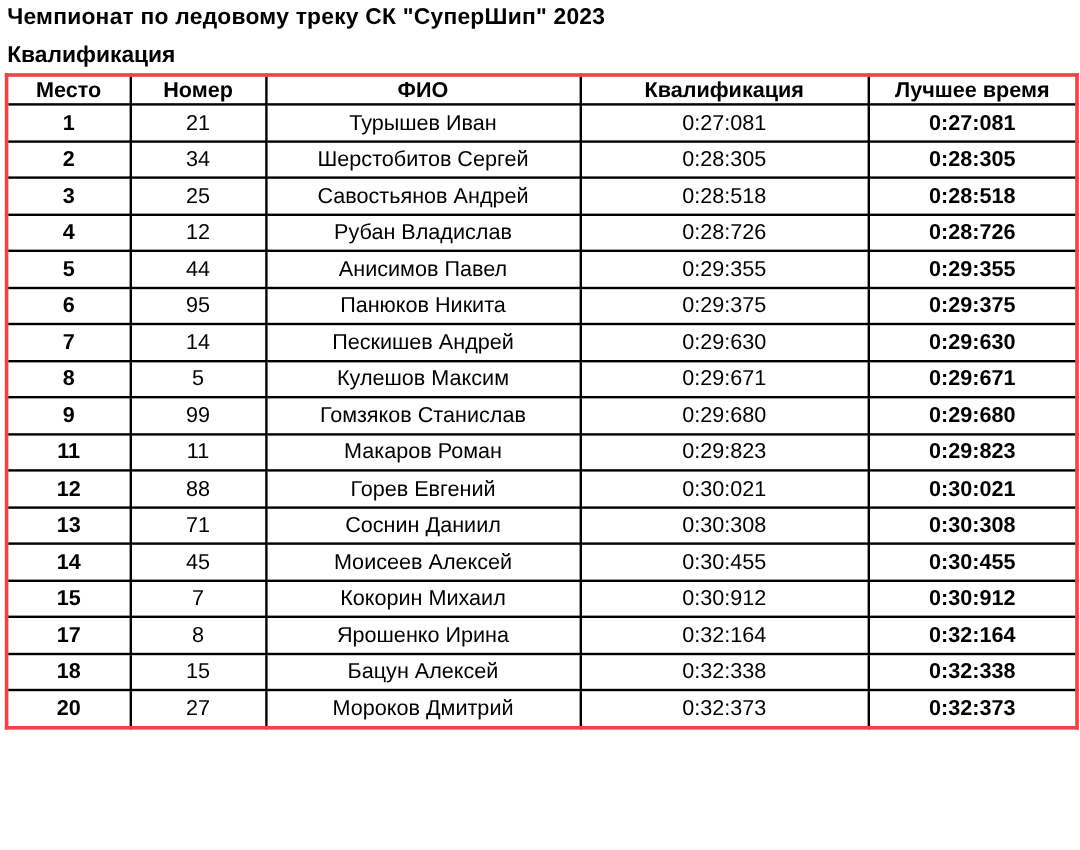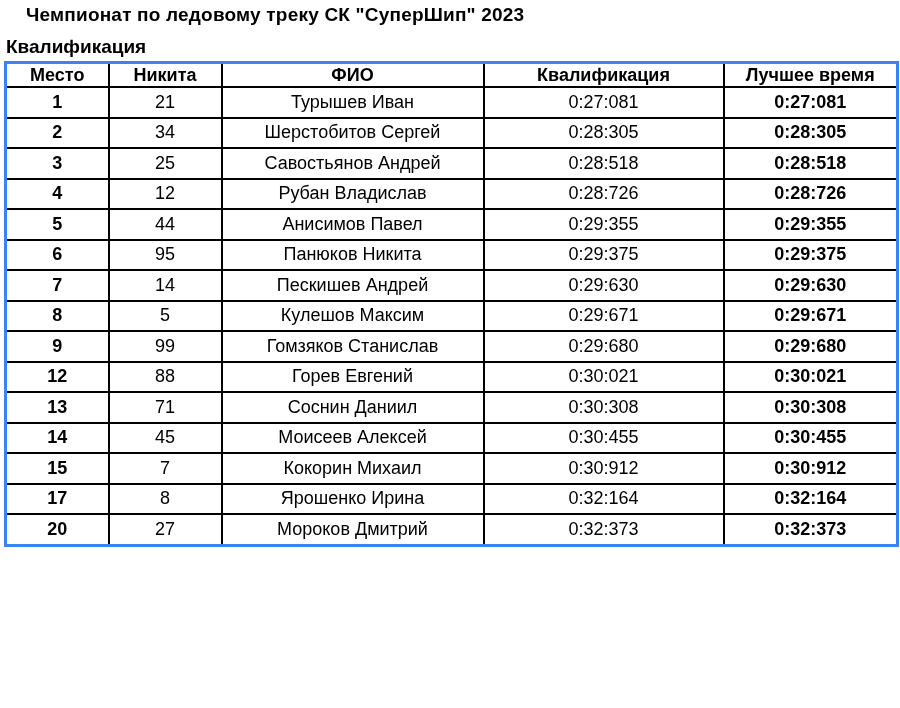--- a/index.html
+++ b/index.html
@@ -16,38 +16,37 @@
   }
   .page {
     padding: 3px 4px 0 4px;
   }
   .doc-title {
     font-size: 19px;
     font-weight: bold;
     padding-left: 2px;
     line-height: 24px;
     letter-spacing: 0.2px;
-    margin-left: 20px;
   }
   .subhead {
     display: flex;
     justify-content: space-between;
     align-items: flex-end;
     font-size: 19px;
     font-weight: bold;
     margin-top: 9px;
     padding: 0 2px;
     line-height: 22px;
   }
   table.results {
     border-collapse: collapse;
     table-layout: fixed;
     width: 892px;
     margin-top: 3px;
-    border: 3px solid #3b82f6;
+    border: 3px solid #ef4444;
   }
   table.results th,
   table.results td {
     border: 2px solid #000000;
     overflow: hidden;
     white-space: nowrap;
   }
   table.results th {
     font-size: 18px;
     font-weight: bold;
@@ -80,21 +79,21 @@
     <colgroup>
       <col style="width:103px">
       <col style="width:113px">
       <col style="width:262px">
       <col style="width:240px">
       <col style="width:174px">
     </colgroup>
     <thead>
       <tr>
         <th>Место</th>
-        <th>Никита</th>
+        <th>Номер</th>
         <th>ФИО</th>
         <th>Квалификация</th>
         <th>Лучшее время</th>
       </tr>
     </thead>
     <tbody id="results-body">
         <tr>
           <td class="cell-place">1</td>
           <td class="cell-number">21</td>
           <td class="cell-name">Турышев Иван</td>
@@ -151,20 +150,27 @@
           <td class="cell-best">0:29:671</td>
         </tr>
         <tr>
           <td class="cell-place">9</td>
           <td class="cell-number">99</td>
           <td class="cell-name">Гомзяков Станислав</td>
           <td class="cell-qual">0:29:680</td>
           <td class="cell-best">0:29:680</td>
         </tr>
         <tr>
+          <td class="cell-place">11</td>
+          <td class="cell-number">11</td>
+          <td class="cell-name">Макаров Роман</td>
+          <td class="cell-qual">0:29:823</td>
+          <td class="cell-best">0:29:823</td>
+        </tr>
+        <tr>
           <td class="cell-place">12</td>
           <td class="cell-number">88</td>
           <td class="cell-name">Горев Евгений</td>
           <td class="cell-qual">0:30:021</td>
           <td class="cell-best">0:30:021</td>
         </tr>
         <tr>
           <td class="cell-place">13</td>
           <td class="cell-number">71</td>
           <td class="cell-name">Соснин Даниил</td>
@@ -186,20 +192,27 @@
           <td class="cell-best">0:30:912</td>
         </tr>
         <tr>
           <td class="cell-place">17</td>
           <td class="cell-number">8</td>
           <td class="cell-name">Ярошенко Ирина</td>
           <td class="cell-qual">0:32:164</td>
           <td class="cell-best">0:32:164</td>
         </tr>
         <tr>
+          <td class="cell-place">18</td>
+          <td class="cell-number">15</td>
+          <td class="cell-name">Бацун Алексей</td>
+          <td class="cell-qual">0:32:338</td>
+          <td class="cell-best">0:32:338</td>
+        </tr>
+        <tr>
           <td class="cell-place">20</td>
           <td class="cell-number">27</td>
           <td class="cell-name">Мороков Дмитрий</td>
           <td class="cell-qual">0:32:373</td>
           <td class="cell-best">0:32:373</td>
         </tr>
       </tbody>
   </table>
 
 </div>

